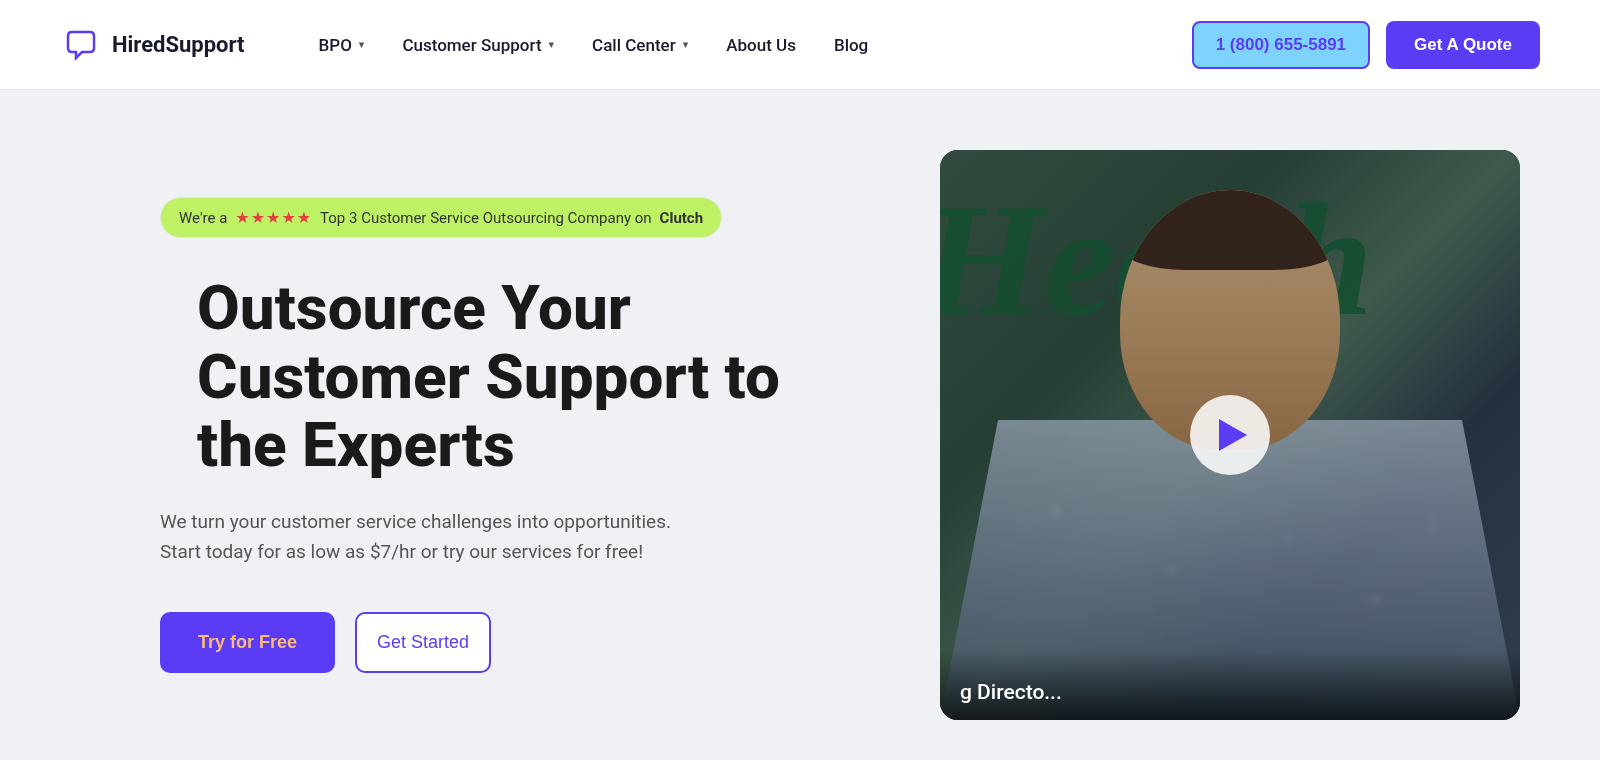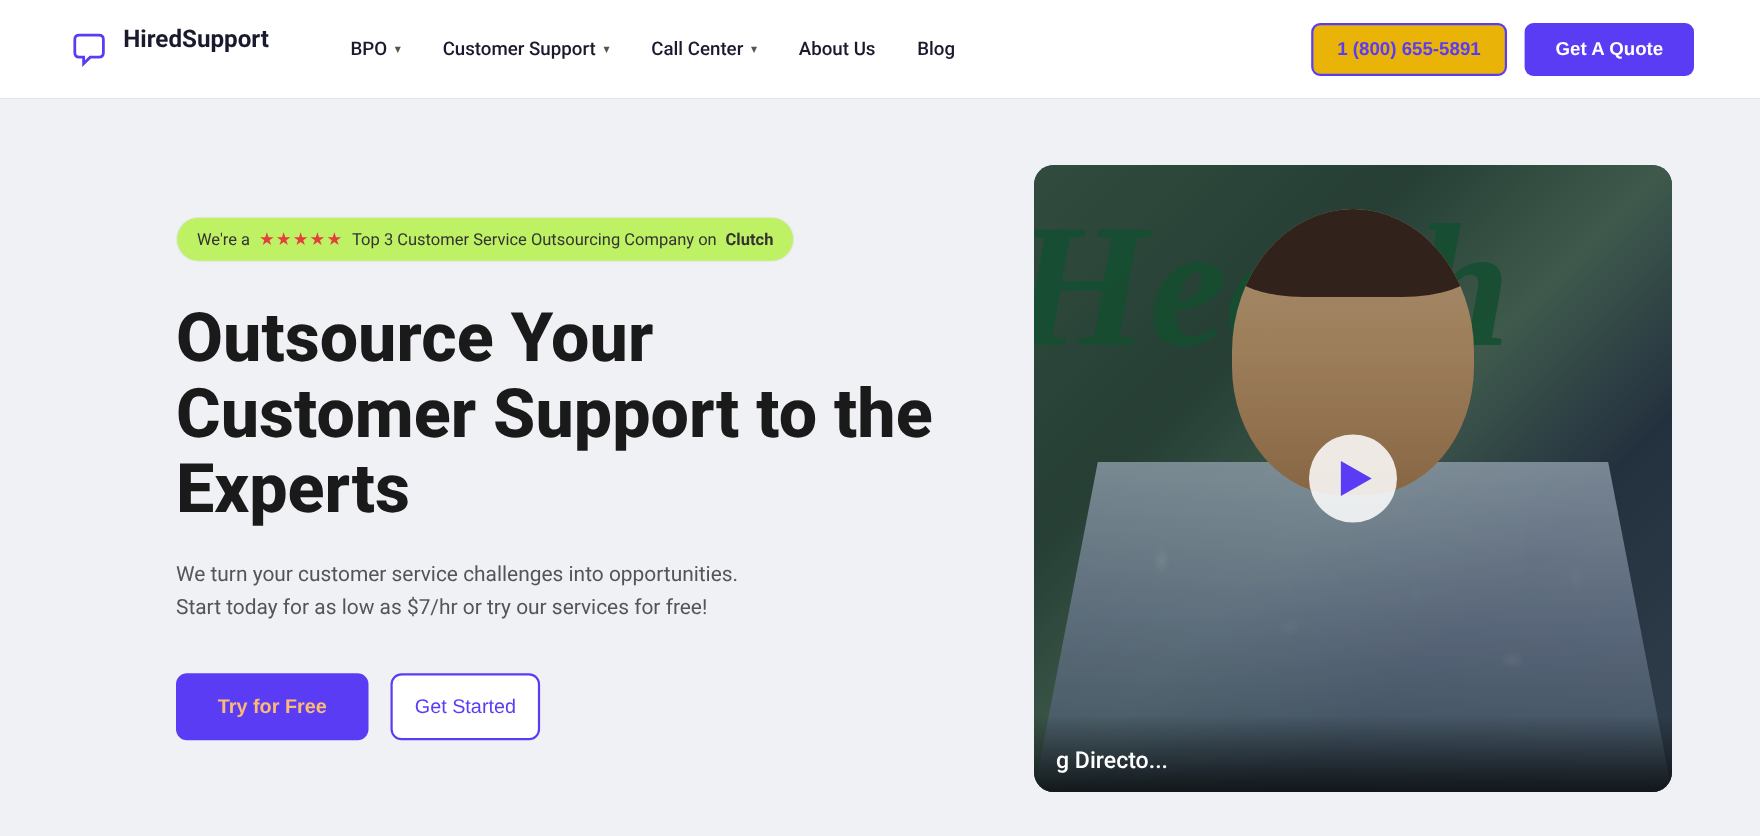--- a/index.html
+++ b/index.html
@@ -23,21 +23,21 @@
       height: 90px;
       display: flex;
       align-items: center;
       padding: 0 60px;
       position: relative;
       z-index: 10;
     }
 
     .nav-logo {
       display: flex;
-      align-items: flex-start;
+      align-items: center;
       gap: 10px;
       text-decoration: none;
       margin-right: 60px;
     }
 
     .nav-logo-icon {
       width: 42px;
       height: 42px;
     }
 
@@ -75,21 +75,21 @@
     }
 
     .nav-actions {
       display: flex;
       align-items: center;
       gap: 16px;
     }
 
     .btn-phone {
       border: 2px solid #5b3cf5;
-      background: #eab308;
+      background: #7dd3fc;
       color: #5b3cf5;
       padding: 12px 22px;
       border-radius: 8px;
       font-size: 17px;
       font-weight: 600;
       cursor: pointer;
       white-space: nowrap;
     }
 
     .btn-quote {
@@ -142,20 +142,21 @@
     .badge-bold {
       font-weight: 700;
     }
 
     .hero-title {
       font-size: 62px;
       font-weight: 800;
       color: #1a1a1a;
       line-height: 1.1;
       margin-bottom: 28px;
+      margin-left: 37px;
     }
 
     .hero-subtitle {
       font-size: 19px;
       color: #555;
       line-height: 1.6;
       margin-bottom: 44px;
       max-width: 520px;
     }
 

